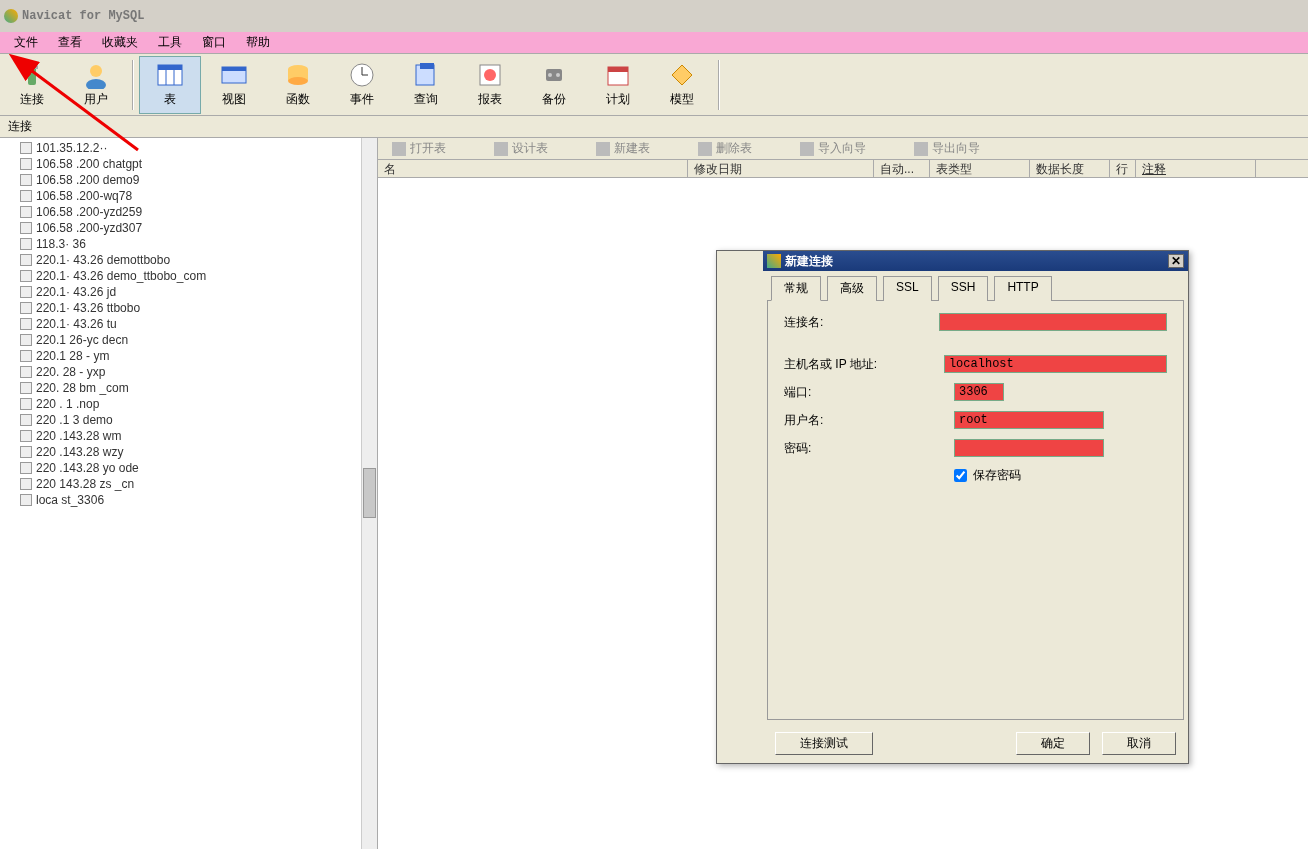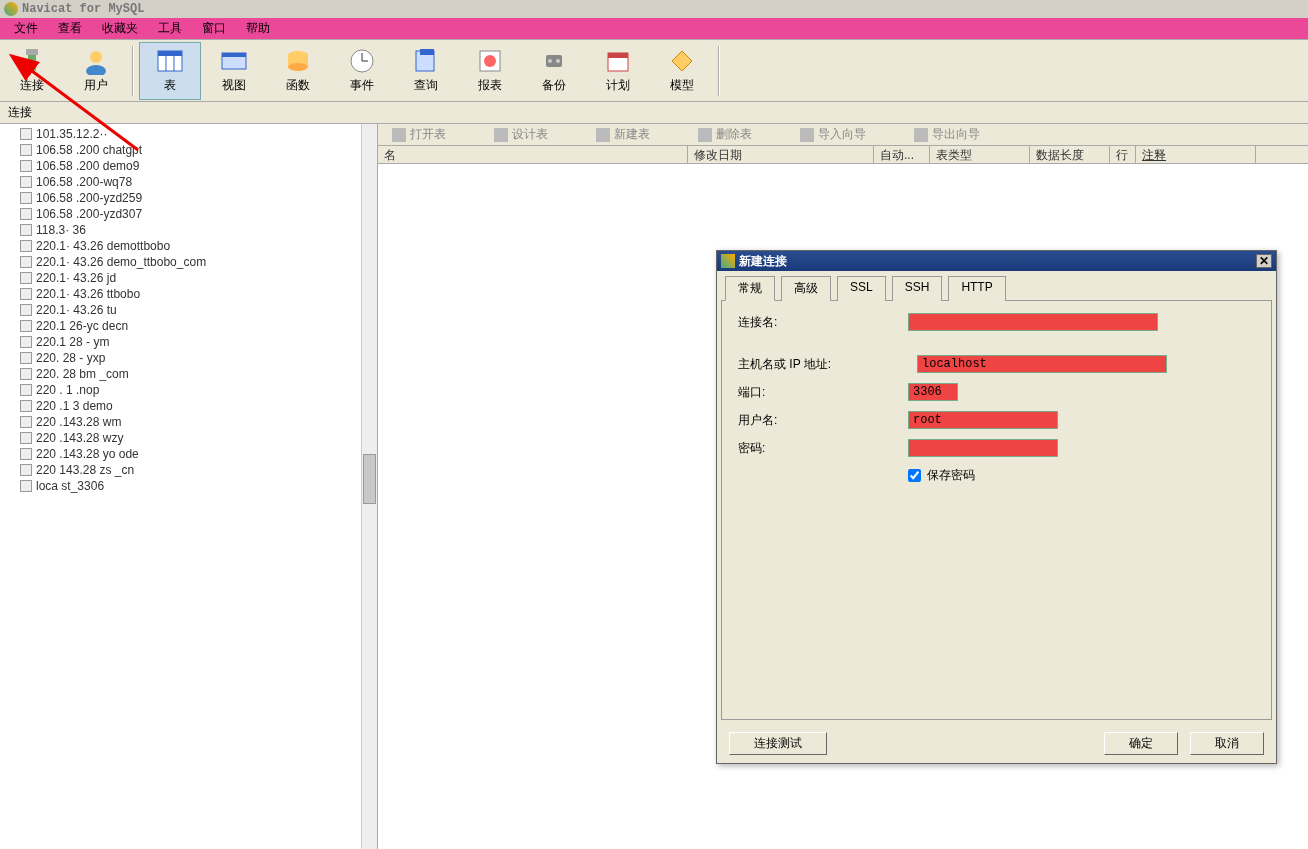--- a/index.html
+++ b/index.html
@@ -1,24 +1,24 @@
 <!DOCTYPE html>
 <html><head>
 <meta charset="utf-8">
 <style>
 * { margin:0; padding:0; box-sizing:border-box; font-family:"SimSun",Arial,sans-serif; font-size:12px; }
 body { background:#d4d0c8; width:1308px; height:849px; overflow:hidden; position:relative; }
 
 
-.title-bar { background:#d4d0c8; height:18px; display:flex; align-items:center; padding:0 4px; }
+.title-bar { background:#d4d0c8; height:32px; display:flex; align-items:center; padding:0 4px; }
 .title-bar .app-icon { width:14px; height:14px; margin-right:4px; background:linear-gradient(45deg,#4a8,#fa0); border-radius:50%; }
 .title-bar .title { color:#777; font-weight:bold; font-family:"Courier New",monospace; }
 
 
-.menu-bar { height:22px; background:#ec4899; display:flex; align-items:center; padding:0 4px; border-bottom:1px solid #aaa; }
+.menu-bar { height:22px; background:#f9a8d4; display:flex; align-items:center; padding:0 4px; border-bottom:1px solid #aaa; }
 .menu-bar .menu-item { padding:2px 10px; cursor:default; }
 
 
 .main-toolbar { height:62px; background:#ece9d8; display:flex; align-items:center; border-bottom:1px solid #aaa; }
 .tb-btn { display:flex; flex-direction:column; align-items:center; justify-content:center; width:62px; height:58px; margin:0 1px; cursor:default; }
 .tb-btn.active { background:#cde; border:1px solid #7aa; }
 .tb-ico { width:28px; height:28px; display:flex; align-items:center; justify-content:center; }
 .tb-lbl { margin-top:2px; }
 
 
@@ -37,21 +37,21 @@
 .tree-ico { width:12px; height:12px; margin-right:4px; background:#eee; border:1px solid #999; }
 .sidebar-scroll { position:absolute; right:0; top:0; bottom:0; width:16px; background:#eee; border-left:1px solid #ccc; }
 .sb-thumb { position:absolute; left:1px; right:1px; top:330px; height:50px; background:#c8c8c8; border:1px solid #999; }
 
 
 .main-area { flex:1; background:#fff; display:flex; flex-direction:column; }
 .col-headers { height:18px; background:#ece9d8; border-bottom:1px solid #aaa; display:flex; }
 .col-h { border-right:1px solid #aaa; padding:1px 6px; color:#333; }
 
 
-.dialog { position:absolute; left:716px; top:250px; width:561px; background:#ece9d8; border:1px solid #666; box-shadow:2px 2px 6px rgba(0,0,0,0.3); }
+.dialog { position:absolute; left:716px; top:250px; width:473px; background:#ece9d8; border:1px solid #666; box-shadow:2px 2px 6px rgba(0,0,0,0.3);padding-left:46px; }
 .dlg-title { height:20px; background:linear-gradient(#2a4d8f,#1a3a7a); color:#fff; display:flex; align-items:center; padding:0 4px; font-weight:bold; }
 .dlg-title .dlg-ico { width:14px; height:14px; margin-right:4px; background:linear-gradient(45deg,#4a8,#fa0); }
 .dlg-close { margin-left:auto; width:16px; height:14px; background:#d4d0c8; border:1px solid #666; text-align:center; line-height:12px; color:#000; cursor:default; }
 .dlg-body { padding:4px; }
 .tabs { display:flex; margin-bottom:0; padding-left:4px; }
 .tab { padding:3px 12px; background:#ece9d8; border:1px solid #999; border-bottom:none; margin-right:6px; cursor:default; position:relative; top:1px; }
 .tab.active { background:#ece9d8; z-index:2; border-bottom:1px solid #ece9d8; }
 .tab-content { border:1px solid #999; padding:12px 16px; min-height:420px; background:#ece9d8; }
 .field-row { display:flex; align-items:center; margin-bottom:10px; }
 .field-row.gap { margin-top:24px;gap:9px; }

